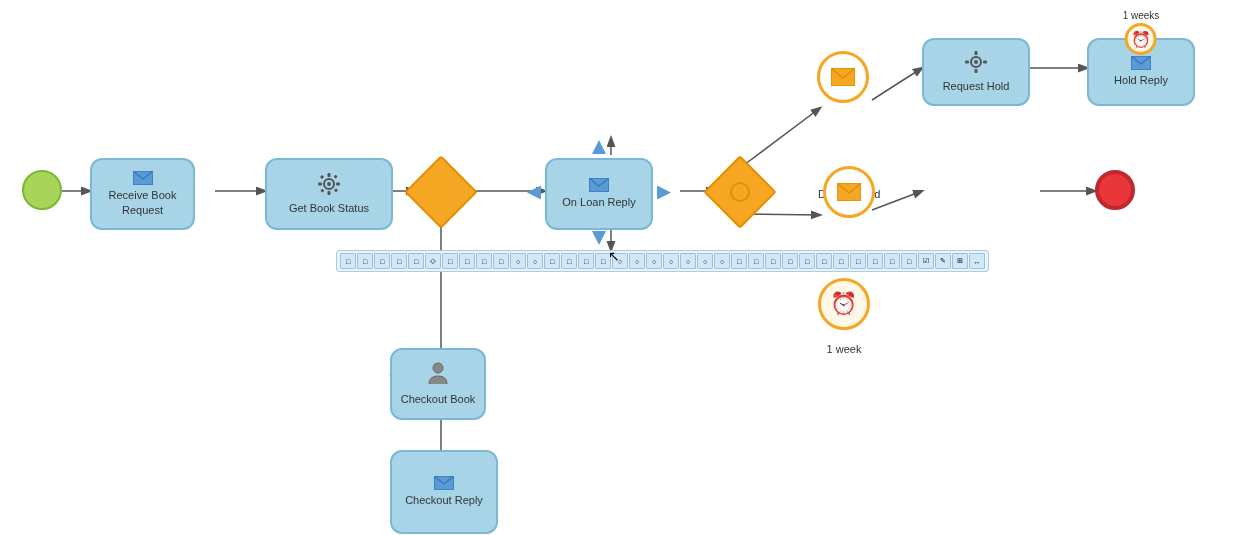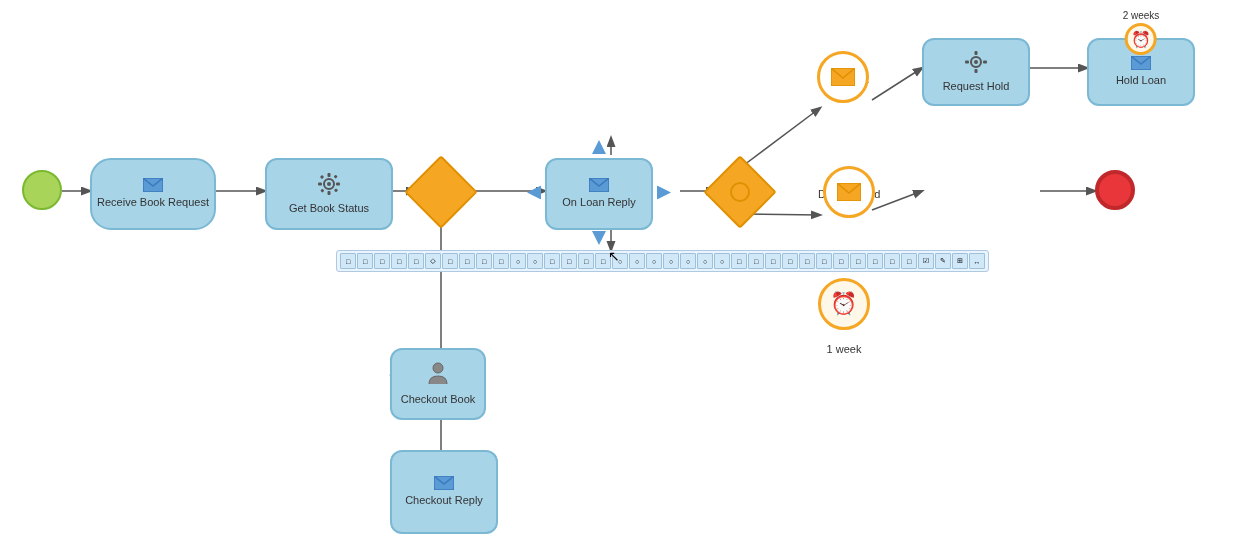--- a/index.html
+++ b/index.html
@@ -124,21 +124,21 @@
     <defs>
       <marker id="arrow" markerWidth="8" markerHeight="8" refX="6" refY="3" orient="auto">
         <path d="M0,0 L0,6 L8,3 z" fill="#555"></path>
       </marker>
     </defs>
   </svg>
 
   <div class="start-event" style="left:22px; top:170px;"></div>
 
   <div class="node" style="left:90px; top:158px;">
-    <div class="rounded-rect" style="width:126px; height:72px;border-radius:21px;">
+    <div class="rounded-rect" style="width:105px; height:72px;">
       <div style="display:flex;align-items:center;justify-content:center;margin-bottom:3px;">
         <svg width="20" height="14" viewBox="0 0 20 14">
           <rect x="0" y="0" width="20" height="14" rx="2" fill="#5b9bd5" stroke="#3a7abf" stroke-width="1.5"></rect>
           <polyline points="0,0 10,8 20,0" fill="none" stroke="#3a7abf" stroke-width="1.5"></polyline>
         </svg>
       </div>
       <span class="label-text">Receive
 Book Request</span>
     </div>
   </div>
@@ -236,25 +236,25 @@
   </div>
 
   <div class="node" style="left:1087px; top:38px;">
     <div class="rounded-rect" style="width:108px; height:68px;">
       <div style="display:flex;align-items:center;justify-content:center;margin-bottom:3px;">
         <svg width="20" height="14" viewBox="0 0 20 14">
           <rect x="0" y="0" width="20" height="14" rx="2" fill="#5b9bd5" stroke="#3a7abf" stroke-width="1.5"></rect>
           <polyline points="0,0 10,8 20,0" fill="none" stroke="#3a7abf" stroke-width="1.5"></polyline>
         </svg>
       </div>
-      <span class="label-text">Hold Loan</span>
+      <span class="label-text">Hold Reply</span>
     </div>
 
     <div style="position:absolute;top:-28px;left:50%;transform:translateX(-50%);display:flex;flex-direction:column;align-items:center;">
-      <span style="font-size:10px;color:#333;margin-bottom:2px;">2 weeks</span>
+      <span style="font-size:10px;color:#333;margin-bottom:2px;">1 weeks</span>
       <div style="width:32px;height:32px;border-radius:50%;background:#fff8e8;border:3px solid #f5a623;display:flex;align-items:center;justify-content:center;">
         <span style="font-size:16px;">⏰</span>
       </div>
     </div>
   </div>
 
   <div class="node" style="left:818px; top:183px;">
     <div class="intermediate-event" style="width:52px;height:52px;">
       <svg width="24" height="18" viewBox="0 0 24 18">
         <rect x="0" y="0" width="24" height="18" rx="2" fill="#f5a623" stroke="#e09000" stroke-width="1.5"></rect>

